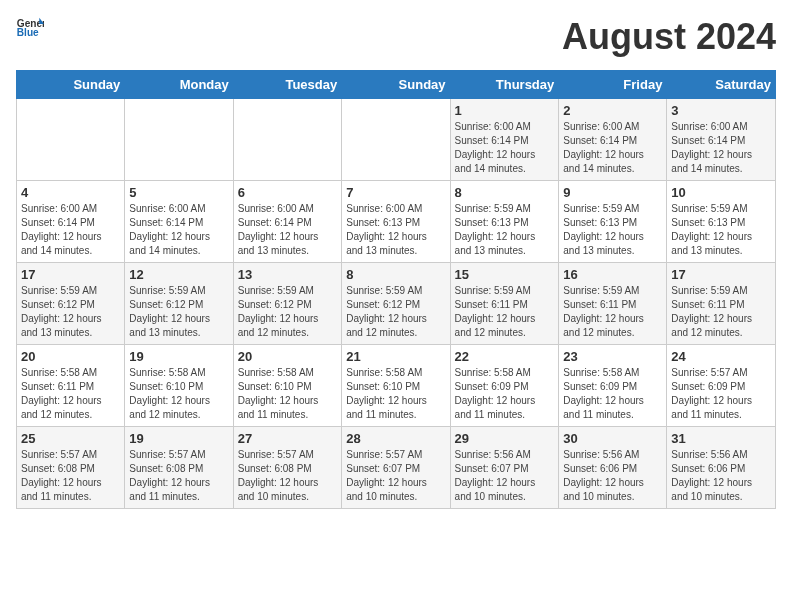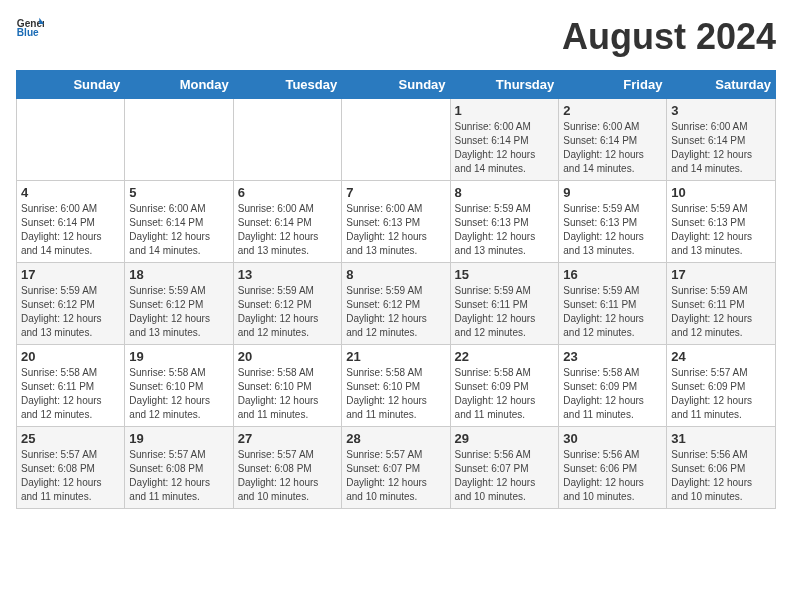--- a/index.html
+++ b/index.html
@@ -181,21 +181,21 @@
       </tr>
       <tr>
         <td>
           <span class="day-num">17</span>
           <div class="day-info" style="white-space: pre-line;">Sunrise: 5:59 AM
 Sunset: 6:12 PM
 Daylight: 12 hours
 and 13 minutes.</div>
         </td>
         <td>
-          <span class="day-num">18</span>
+          <span class="day-num">12</span>
           <div class="day-info" style="white-space: pre-line;">Sunrise: 5:59 AM
 Sunset: 6:12 PM
 Daylight: 12 hours
 and 13 minutes.</div>
         </td>
         <td>
           <span class="day-num">13</span>
           <div class="day-info" style="white-space: pre-line;">Sunrise: 5:59 AM
 Sunset: 6:12 PM
 Daylight: 12 hours

